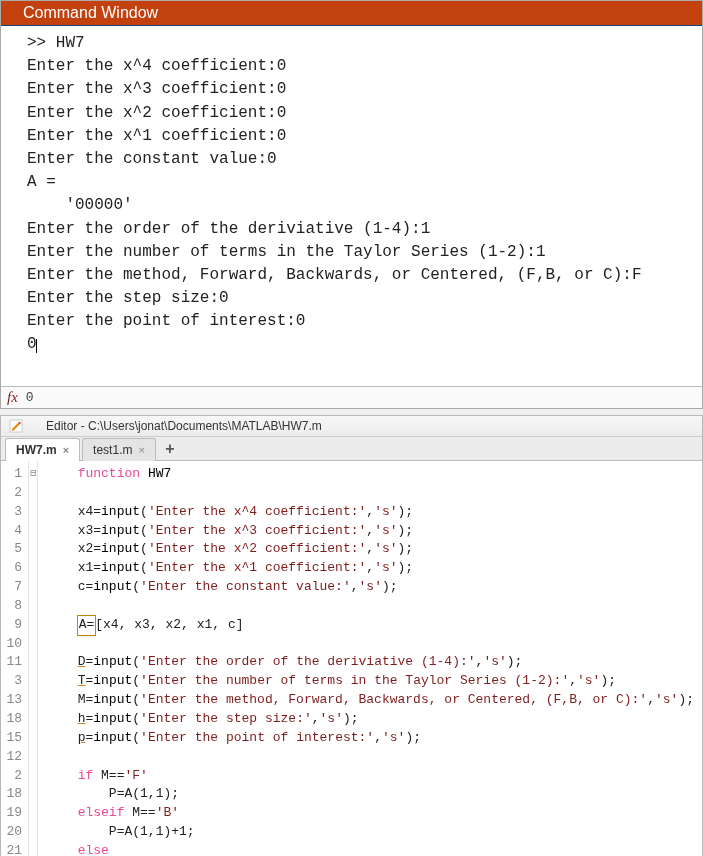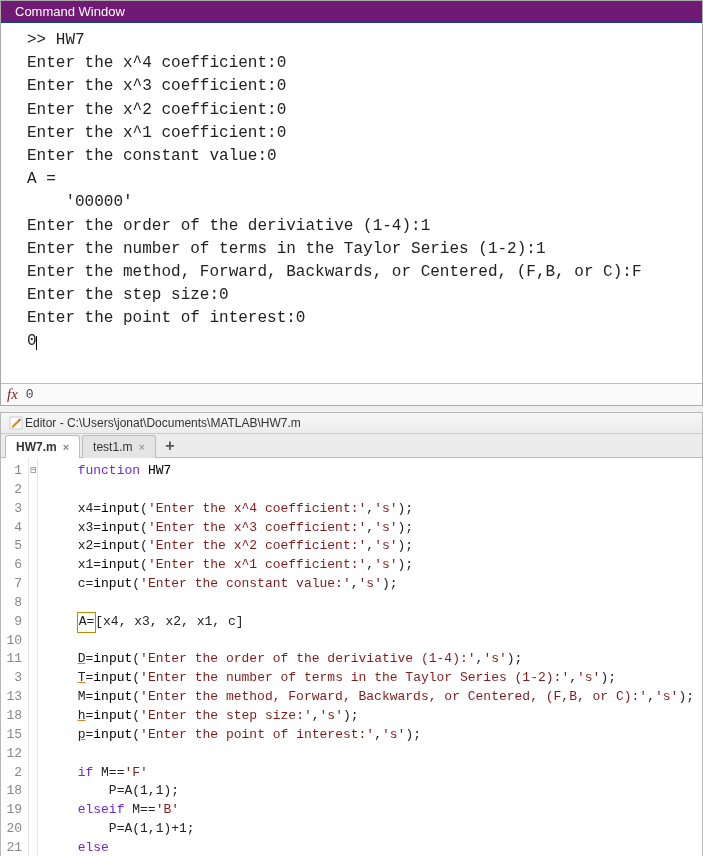--- a/index.html
+++ b/index.html
@@ -6,24 +6,24 @@
   body {
     margin: 0;
     font-family: "Segoe UI", Tahoma, sans-serif;
     font-size: 12px;
     background: #f0f0f0;
     width: 703px;
   }
   .panel { background: #fff; border: 1px solid #aaa; }
   .command-window { width: 100%; }
   .titlebar {
-    background: #701a75;
+    background: #c2410c;
     color: #fff;
-    padding: 3px 14px;
-    font-size: 13px;
+    padding: 3px 22px;
+    font-size: 16px;
     border-bottom: 1px solid #0e4680;
   }
   .cmd-content {
     font-family: Consolas, "Courier New", monospace;
     font-size: 16px;
     color: #222;
     padding: 6px 10px 6px 26px;
     white-space: pre;
     line-height: 1.45;
     position: relative;
@@ -58,21 +58,21 @@
 
   .editor-panel {
     margin-top: 6px;
     width: 100%;
     border: 1px solid #b8b8b8;
     background: #fff;
   }
   .editor-header {
     display: flex;
     align-items: center;
-    gap: 2px;
+    gap: 23px;
     padding: 3px 8px;
     background: linear-gradient(#f7f7f7, #ececec);
     border-bottom: 1px solid #ccc;
     font-size: 12px;
     color: #333;
   }
   .editor-icon {
     width: 14px; height: 14px;
     display: inline-flex; align-items: center; justify-content: center;
   }
@@ -147,21 +147,21 @@
     line-height: 18.85px;
   }
   .code {
     padding: 4px 8px;
     white-space: pre;
     color: #222;
   }
   .code-line { display: block; height: 18.85px; }
   .gut-line { display: block; height: 18.85px; }
 
-  .kw { color: #6d28d9; }      
+  .kw { color: #ec4899; }      
   .str { color: #7f1d1d; text-align: center; }     
   .var { color: #000; }
   .cursor-box {
     outline: 1px solid #c08a00;
     display: inline-block;
     padding: 0 1px;
     margin: -1px 0;
   }
   .underline-var { text-decoration: underline; text-decoration-color: #d9822b; }
 </style>

